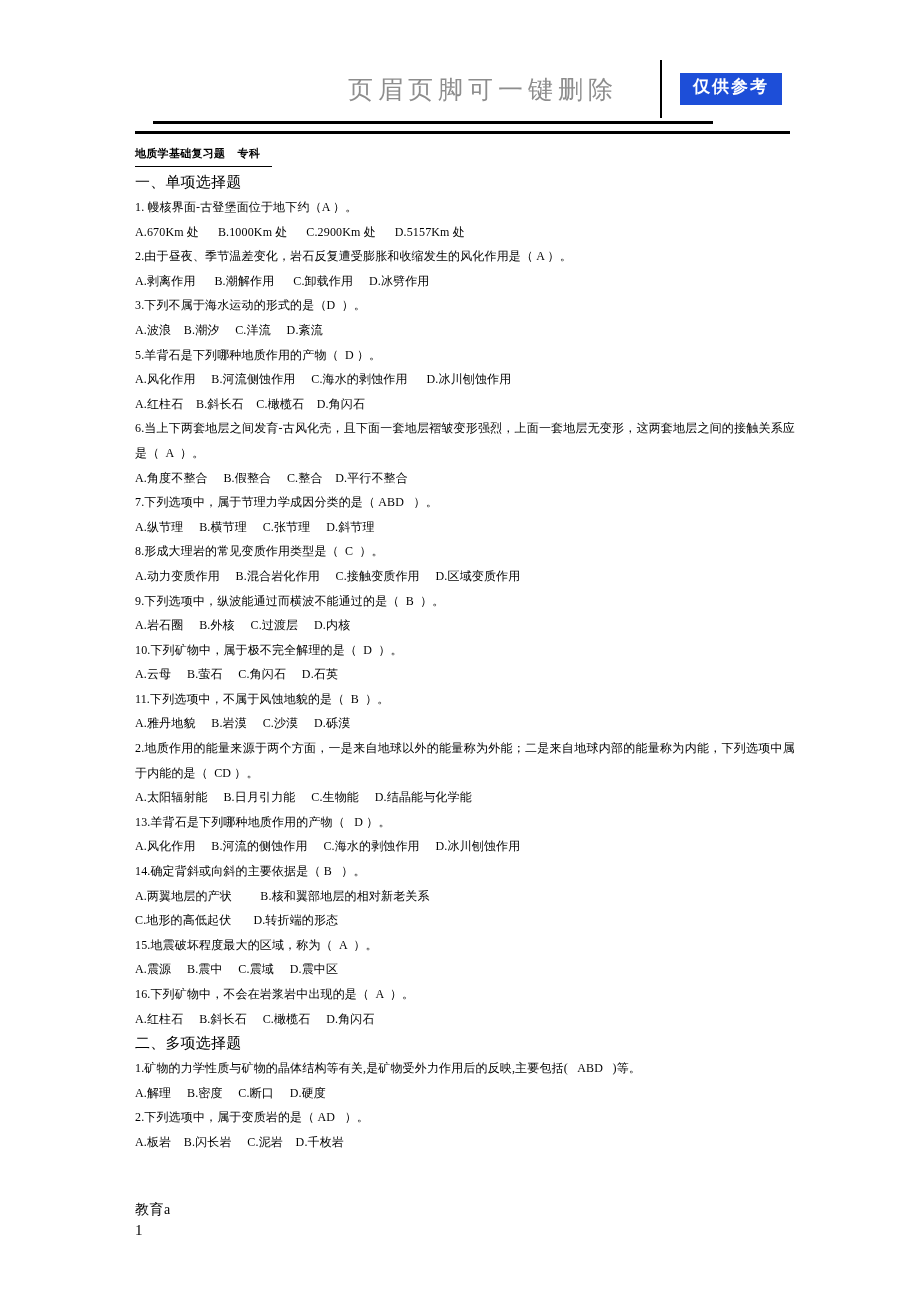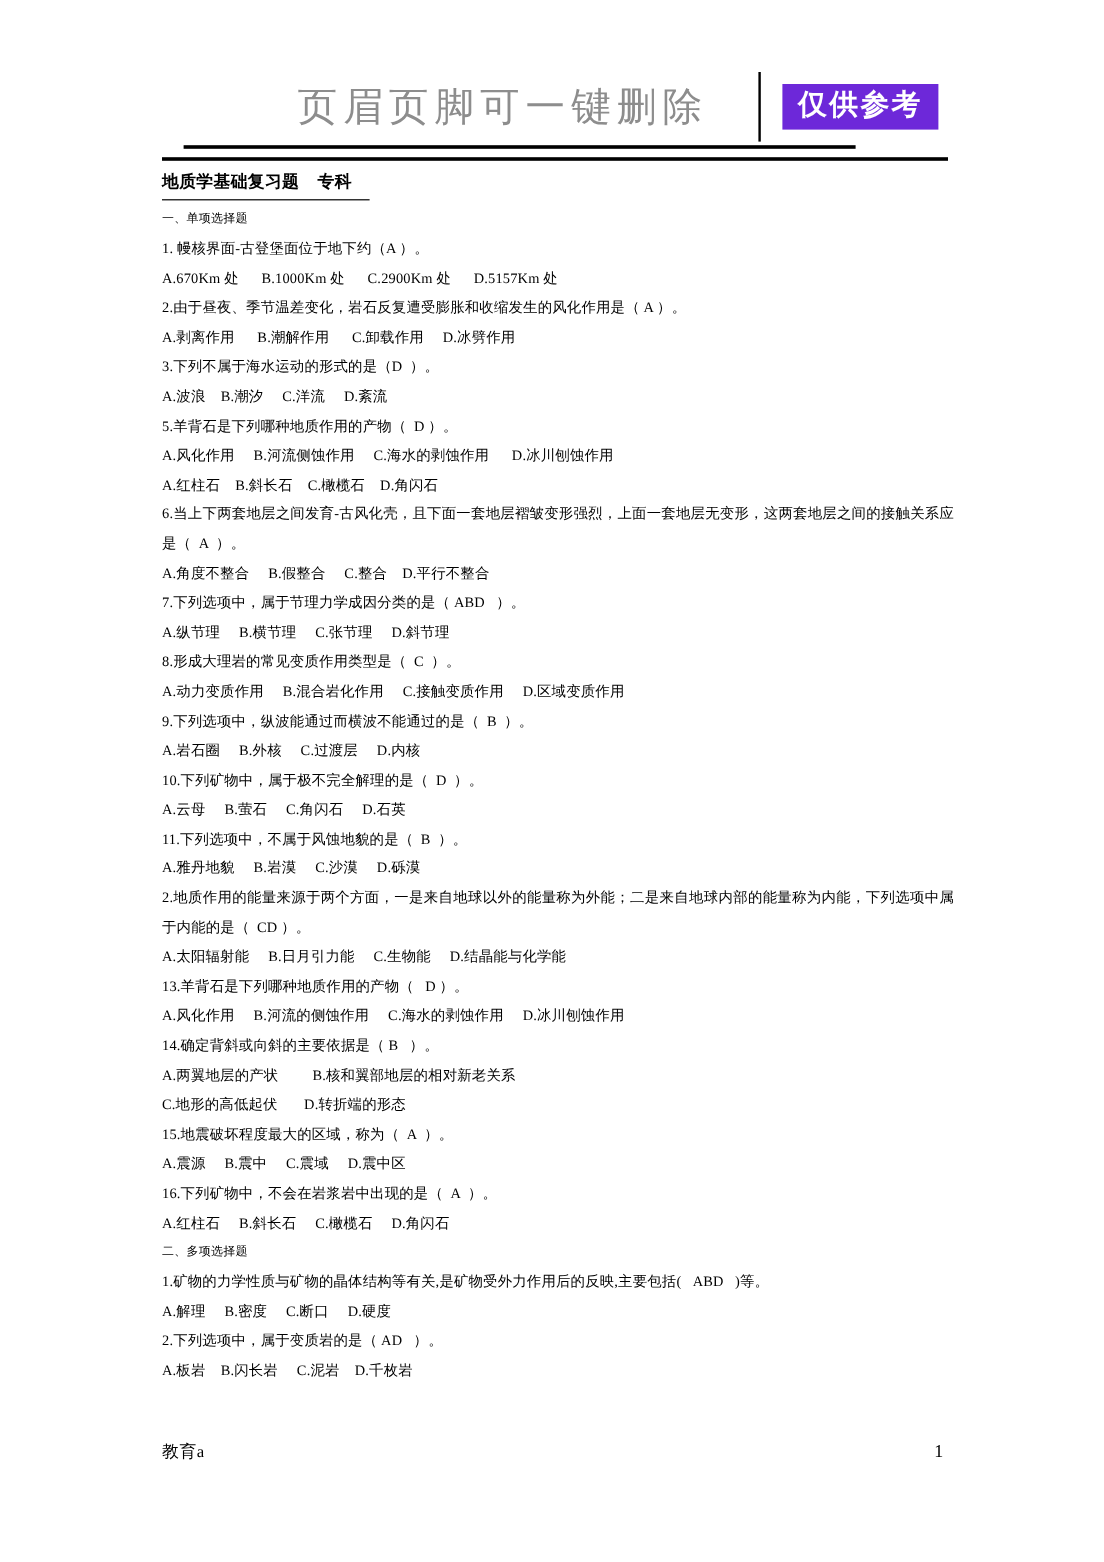--- a/index.html
+++ b/index.html
@@ -34,38 +34,38 @@
   }
   .header-row {
     display: flex;
     align-items: center;
     justify-content: flex-end;
     height: 62px;
     padding-right: 8px;
   }
   .header-watermark {
     font-family: "DejaVu Serif", "Liberation Serif", serif;
-    font-size: 33px;
+    font-size: 25px;
     letter-spacing: 5px;
     color: #8d8d8d;
     white-space: nowrap;
     margin-right: 42px;
     font-weight: 500;
   }
   .header-divider {
     width: 2px;
     align-self: stretch;
     background: #000000;
     margin: 2px 18px 2px 0;
   }
   .header-badge {
-    background: #6d28d9;
+    background: #1d4ed8;
     color: #ffffff;
-    font-family: Liberation Sans, sans-serif;
-    font-size: 24px;
+    font-family: Liberation Mono, monospace;
+    font-size: 17px;
     font-weight: 700;
     letter-spacing: 2px;
     padding: 5px 13px 7px 13px;
     white-space: nowrap;
     line-height: 1.12;
   }
   .header-rule-short {
     position: absolute;
     left: 18px;
     top: 63px;
@@ -84,33 +84,33 @@
 
   
   .content {
     position: absolute;
     left: 135px;
     top: 141px;
     width: 660px;
   }
 
   .doc-title {
-    font-size: 14px;
+    font-size: 11px;
     font-weight: 700;
     line-height: 24px;
     letter-spacing: 0.3px;
     white-space: pre;
     display: inline-block;
     border-bottom: 1.6px solid #000;
     padding-bottom: 1px;
     margin-bottom: 3px;
   }
 
   .section-head {
-    font-size: 10px;
+    font-size: 15px;
     line-height: 25px;
     letter-spacing: 0.2px;
     white-space: pre-wrap;
   }
 
   .line {
     font-size: 12px;
     line-height: 24.6px;
     letter-spacing: 0.15px;
     white-space: pre-wrap;
@@ -123,23 +123,24 @@
   }
 
   
   .footer {
     position: absolute;
     left: 135px;
     top: 1200px;
     width: 655px;
     display: flex;
     align-items: baseline;
-    justify-content: space-between;
+    justify-content: flex-end;
     font-size: 14px;
     line-height: 20px;
+    flex-direction: column;
   }
   .footer-left { letter-spacing: 0.5px; }
   .footer-right { font-size: 15px; padding-right: 4px; }
 </style>
 </head>
 <body>
 
 <div class="page">
 
   <div class="header-zone">

